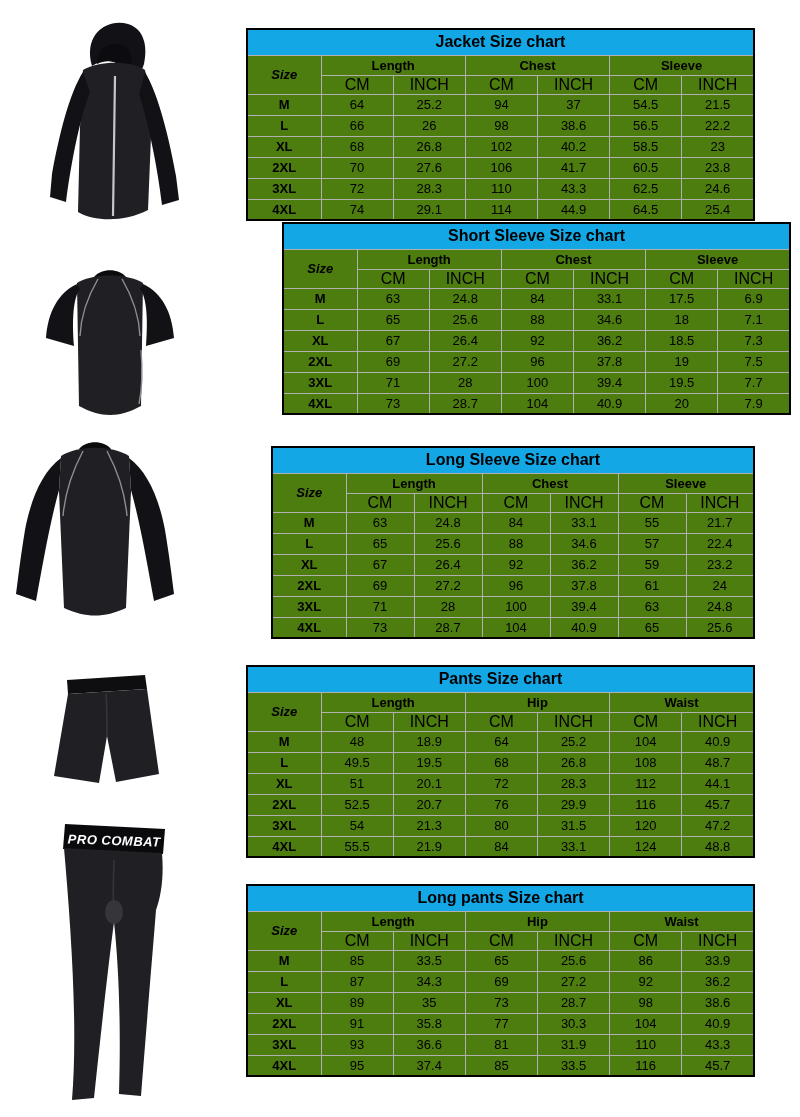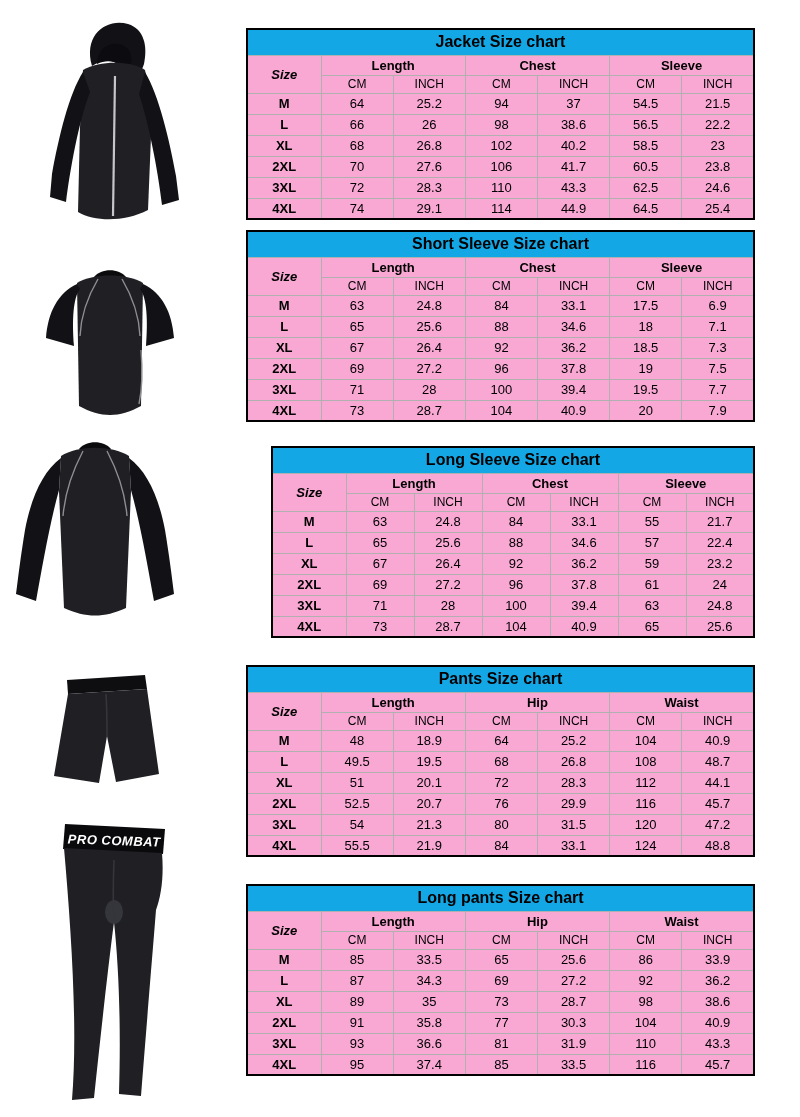--- a/index.html
+++ b/index.html
@@ -18,31 +18,31 @@
   .p-leggings { left:48px;  top:816px; width:132px; height:296px; }
   .garment  { fill:var(--garment); }
   .garment2 { fill:var(--garment-dark); }
   .seam { stroke:var(--seam); stroke-width:1.4; fill:none; }
   .zip  { stroke:#c6c6ca; stroke-width:2.2; fill:none; }
   .cseam{ stroke:#35353b; stroke-width:1.6; fill:none; }
   .wb-text { font-family:"Liberation Sans",sans-serif; font-weight:bold; font-style:italic; font-size:13px; fill:#fff; letter-spacing:0.5px; }
 
   
   .chart-host { position:absolute; left:246px; width:509px; }
-  .host-0 { top:28px; }  .host-1 { top:230px; } .host-2 { top:446px;padding-left:25px; }
+  .host-0 { top:28px; }  .host-1 { top:222px;margin-left:36px; } .host-2 { top:446px;padding-left:25px; }
   .host-3 { top:665px; } .host-4 { top:884px;border-radius:8px; }
   table.chart-table { width:100%; border-collapse:collapse; table-layout:fixed;
-    border:2px solid var(--edge); background:#f9a8d4; }
+    border:2px solid var(--edge); background:#4d7c0f; }
   .col-size { width:74px; }
   .chart-table th, .chart-table td { border:1px solid var(--grid); text-align:center; vertical-align:middle; padding:0; }
   .title-cell { background:var(--accent); border:2px solid var(--edge); height:26px;
     font-size:16px; font-weight:bold; color:#000; }
   .size-head { font-size:15px; font-weight:bold;font-style:italic; }
   .group-row th { height:20px; font-size:13px; font-weight:bold; }
-  .unit-row th { height:18px; font-size:12px; font-weight:normal; }
+  .unit-row th { height:18px; font-size:16px; font-weight:normal; }
   tbody tr { height:21px; }
   .size-cell { font-size:13px; font-weight:bold; }
   .val-cell { font-size:13px; font-weight:normal; }
 </style>
 </head>
 <body>
 
 <div class="canvas">
 
   <figure class="product p-jacket">

